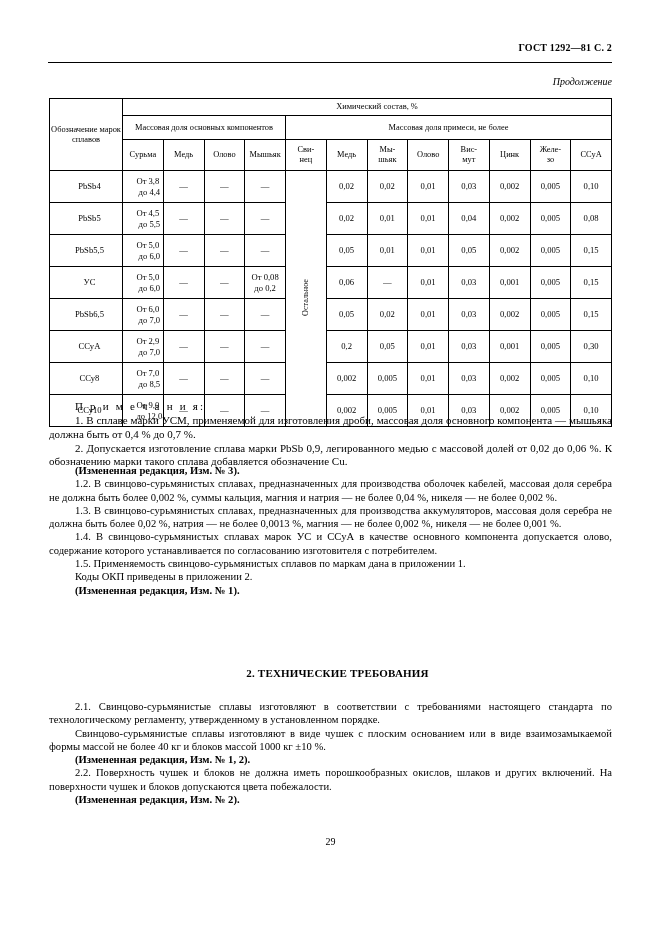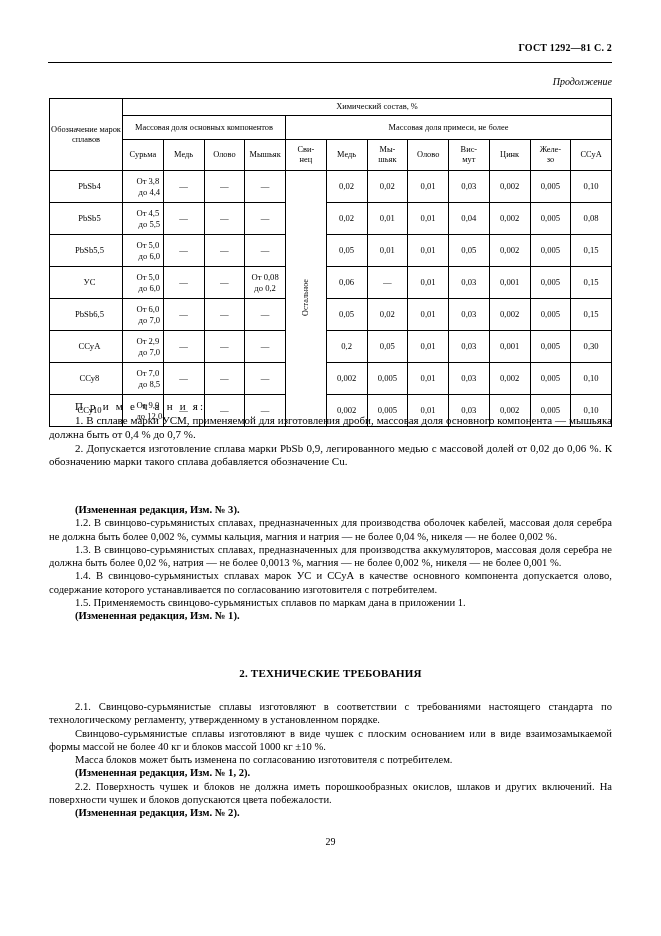--- a/index.html
+++ b/index.html
@@ -137,26 +137,25 @@
   }
   .notes .sp {
     letter-spacing: 2.2px;
   }
   .ind { text-indent: 26px; }
   p { margin: 0; }
   .bold { font-weight: bold; }
 
   .para-block {
     top: 464px;
-    margin-top: 39px;
   }
   .sec-title {
     position: absolute;
     top: 667px;
-    left: 49px;
+    left: 56px;
     width: 563px;
     text-align: center;
     font-weight: bold;
     font-size: 11px;
     letter-spacing: 0.2px;
   }
   .para-block2 {
     top: 700px;
   }
   .page-num {
@@ -398,29 +397,29 @@
     <p class="ind">1. В сплаве марки УСМ, применяемой для изготовления дроби, массовая доля основного компонента — мышьяка должна быть от 0,4 % до 0,7 %.</p>
     <p class="ind">2. Допускается изготовление сплава марки PbSb 0,9, легированного медью с массовой долей от 0,02 до 0,06 %. К обозначению марки такого сплава добавляется обозначение Cu.</p>
   </div>
 
   <div class="body-text para-block">
     <p class="ind bold">(Измененная редакция, Изм. № 3).</p>
     <p class="ind">1.2. В свинцово-сурьмянистых сплавах, предназначенных для производства оболочек кабелей, массовая доля серебра не должна быть более 0,002 %, суммы кальция, магния и натрия — не более 0,04 %, никеля — не более 0,002 %.</p>
     <p class="ind">1.3. В свинцово-сурьмянистых сплавах, предназначенных для производства аккумуляторов, массовая доля серебра не должна быть более 0,02 %, натрия — не более 0,0013 %, магния — не более 0,002 %, никеля — не более 0,001 %.</p>
     <p class="ind">1.4. В свинцово-сурьмянистых сплавах марок УС и ССуА в качестве основного компонента допускается олово, содержание которого устанавливается по согласованию изготовителя с потребителем.</p>
     <p class="ind">1.5. Применяемость свинцово-сурьмянистых сплавов по маркам дана в приложении 1.</p>
+    <p class="ind">Коды ОКП приведены в приложении 2.</p>
     <p class="ind bold">(Измененная редакция, Изм. № 1).</p>
   </div>
 
   <div class="sec-title">2.  ТЕХНИЧЕСКИЕ ТРЕБОВАНИЯ</div>
 
   <div class="body-text para-block2">
     <p class="ind">2.1. Свинцово-сурьмянистые сплавы изготовляют в соответствии с требованиями настоящего стандарта по технологическому регламенту, утвержденному в установленном порядке.</p>
     <p class="ind">Свинцово-сурьмянистые сплавы изготовляют в виде чушек с плоским основанием или в виде взаимозамыкаемой формы массой не более 40 кг и блоков массой 1000 кг ±10 %.</p>
-    <p class="ind">Масса блоков может быть изменена по согласованию изготовителя с потребителем.</p>
     <p class="ind bold">(Измененная редакция, Изм. № 1, 2).</p>
     <p class="ind">2.2. Поверхность чушек и блоков не должна иметь порошкообразных окислов, шлаков и других включений. На поверхности чушек и блоков допускаются цвета побежалости.</p>
     <p class="ind bold">(Измененная редакция, Изм. № 2).</p>
   </div>
 
   <div class="page-num">29</div>
 
 </div>
 
 </body></html>

